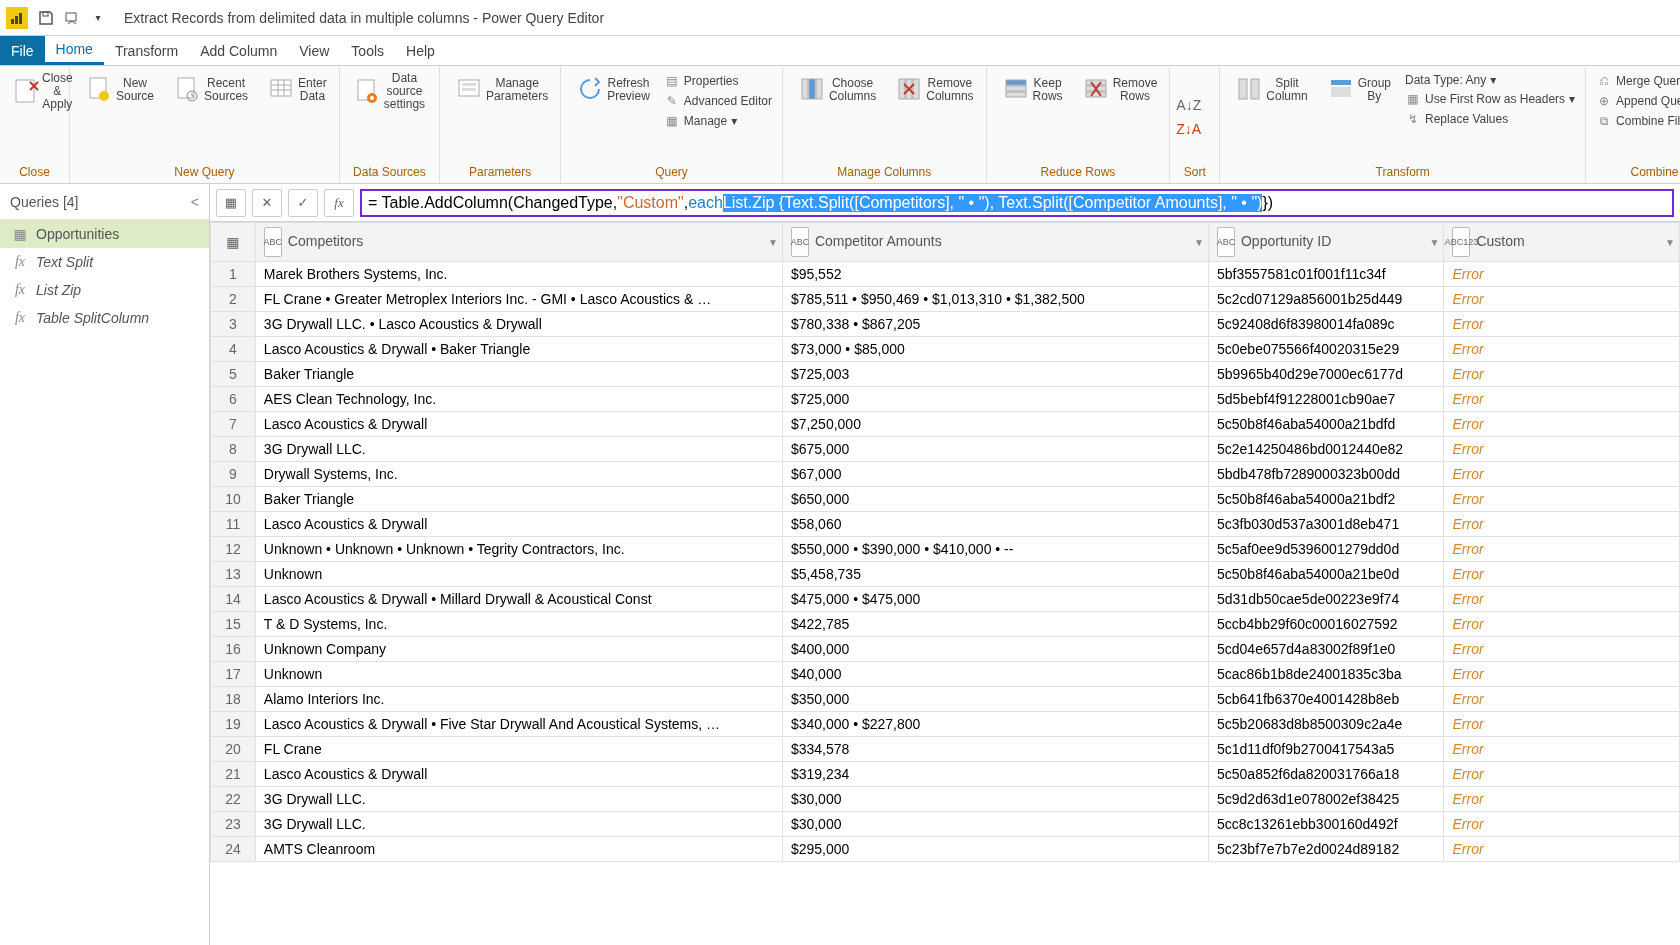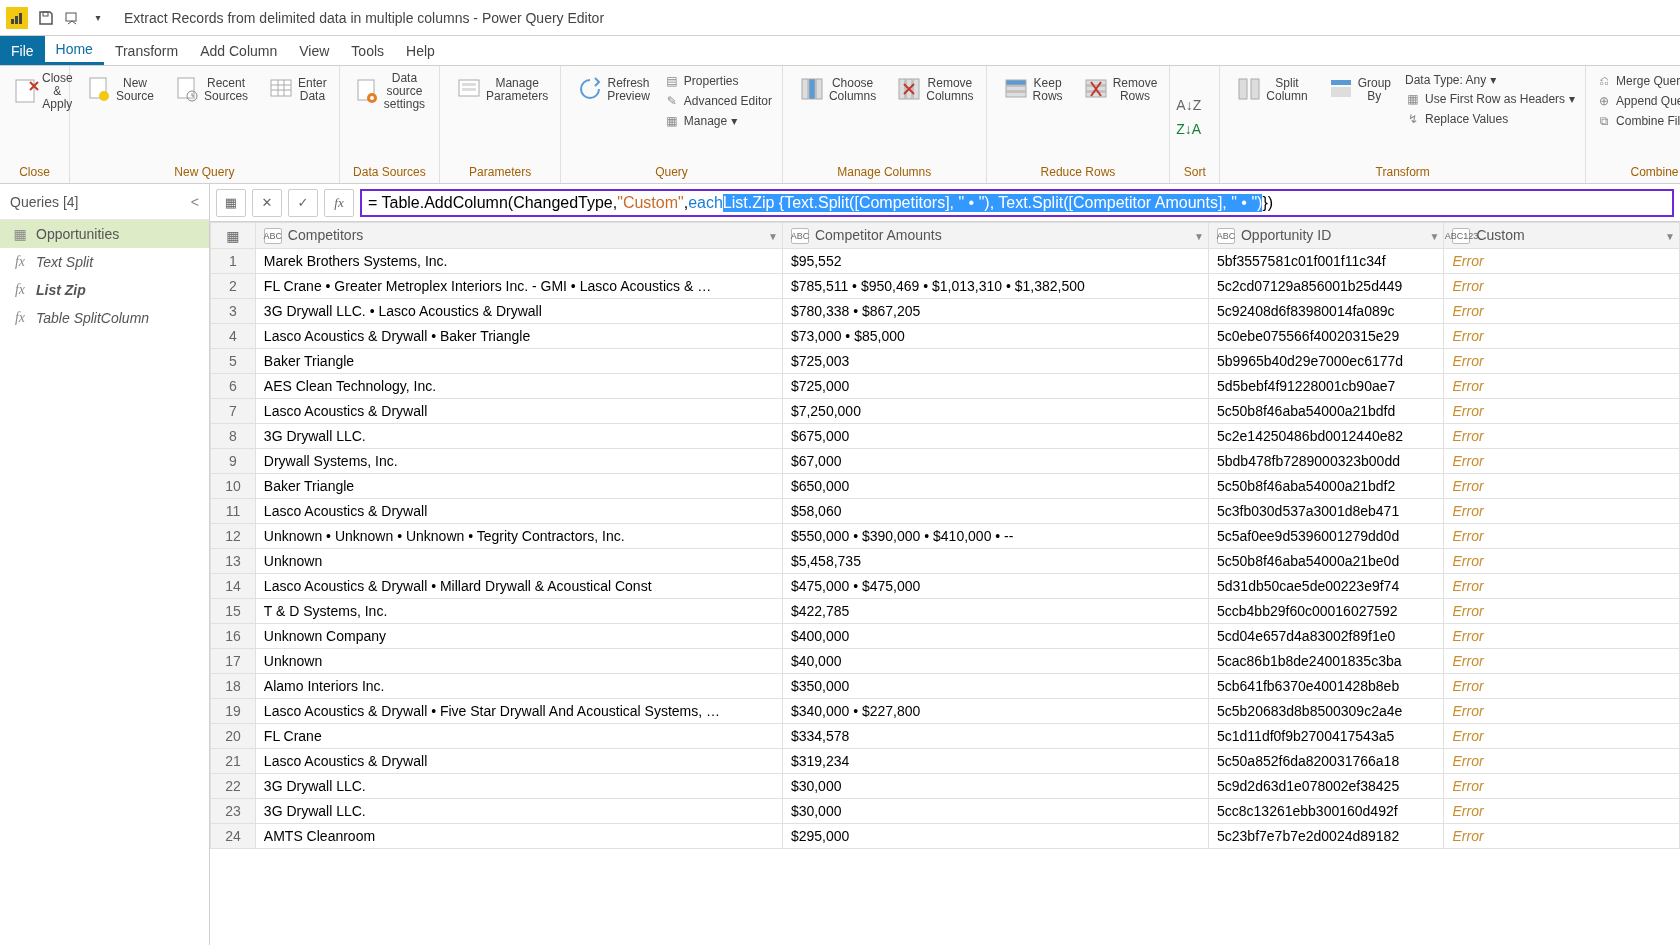--- a/index.html
+++ b/index.html
@@ -49,21 +49,21 @@
 .formula-box .str { color:#c76b29; }
 
 
 .grid-wrap { flex:1; overflow:auto; }
 table.grid { border-collapse:collapse; width:100%; table-layout:fixed; }
 .grid th, .grid td { border:1px solid #e0e0e0; padding:4px 8px; font-size:14px; text-align:left; white-space:nowrap; overflow:hidden; text-overflow:ellipsis; }
 .grid th { background:#f3f3f3; color:#555; position:relative; font-weight:normal; }
 .grid .rownum { background:#f3f3f3; text-align:center; color:#666; width:40px; }
 .grid .err { color:#c98c2e; font-style: italic; margin-top: 7px; }
 .col-drop { position:absolute; right:4px; top:50%; transform:translateY(-50%); color:#888; font-size:10px; }
-.col-type { width:18px; height:16px; display:inline-flex; align-items:center; justify-content:center; border:1px solid #bbb; background:#fff; font-size:9px; color:#666; margin-right:6px; border-radius:2px; vertical-align:middle; }
+.col-type { width:18px; height:30px; display:inline-flex; align-items:center; justify-content:center; border:1px solid #bbb; background:#fff; font-size:9px; color:#666; margin-right:6px; border-radius:2px; vertical-align:middle; }
 
 svg { display:block; }
 </style>
 </head>
 <body>
 
 <div class="title-bar">
   <div class="tb-icon">
     <svg width="14" height="14" viewBox="0 0 14 14">
         <rect x="1" y="8" width="3" height="5" fill="#444"></rect>
@@ -269,21 +269,21 @@
           <div class="rlabel">Remove
 Rows</div>
         </div>
     </div>
     <div class="rg-label">Reduce Rows</div>
   </div>
 
   <div class="rgroup" style="min-width:50px">
     <div class="rg-body" style="flex-direction:column; gap:8px; justify-content:center;">
       <div style="font-size:14px; color:#666; cursor:pointer;">A↓Z</div>
-      <div style="font-size:14px; color:#15803d; cursor:pointer;text-align:center;">Z↓A</div>
+      <div style="font-size:14px; color:#c2410c; cursor:pointer;text-align:center;">Z↓A</div>
     </div>
     <div class="rg-label">Sort</div>
   </div>
 
   <div class="rgroup">
     <div class="rg-body">
       <div class="rbtn">
           <div class="ricon">
             <svg width="30" height="30" viewBox="0 0 30 30">
               <rect x="5" y="5" width="8" height="20" fill="#ddd" stroke="#aaa"></rect>
@@ -365,21 +365,21 @@
         <div class="q-item">
           <span class="qicon">
             <i style="font-family:serif">fx</i>
           </span>
           <span style="font-style: italic;">Text Split</span>
         </div>
         <div class="q-item">
           <span class="qicon">
             <i style="font-family:serif">fx</i>
           </span>
-          <span style="font-style: italic; font-weight: bold;">List Zip</span>
+          <span style="font-style: italic;">List Zip</span>
         </div>
         <div class="q-item">
           <span class="qicon">
             <i style="font-family:serif">fx</i>
           </span>
           <span style="font-style: italic;">Table SplitColumn</span>
         </div>
       </div>
   </div>
 

